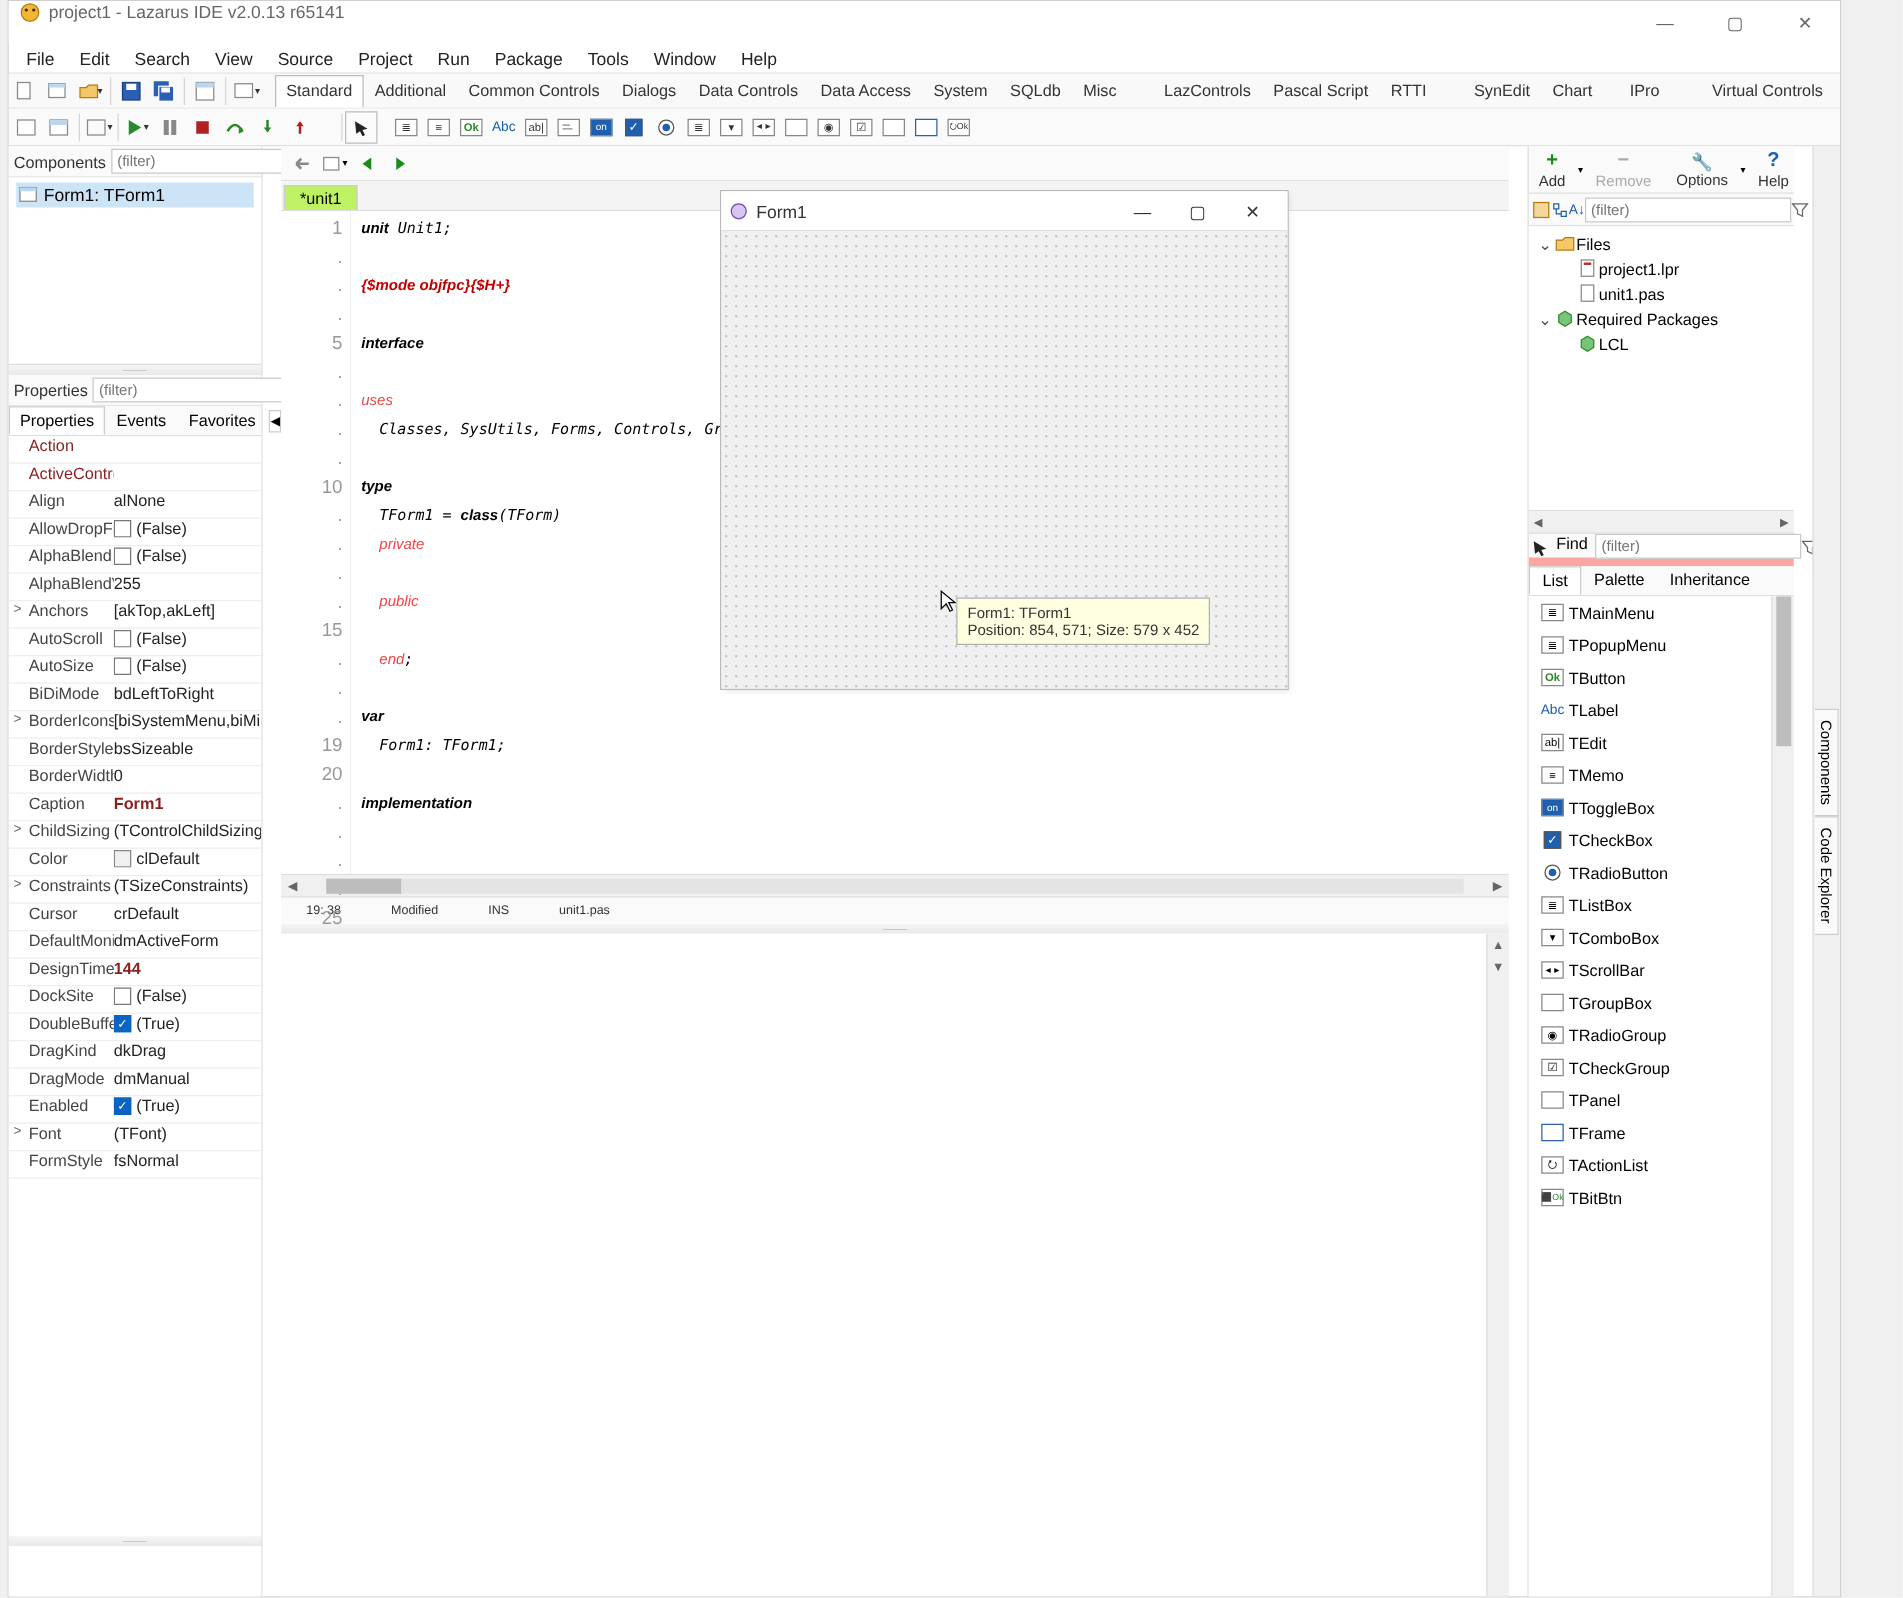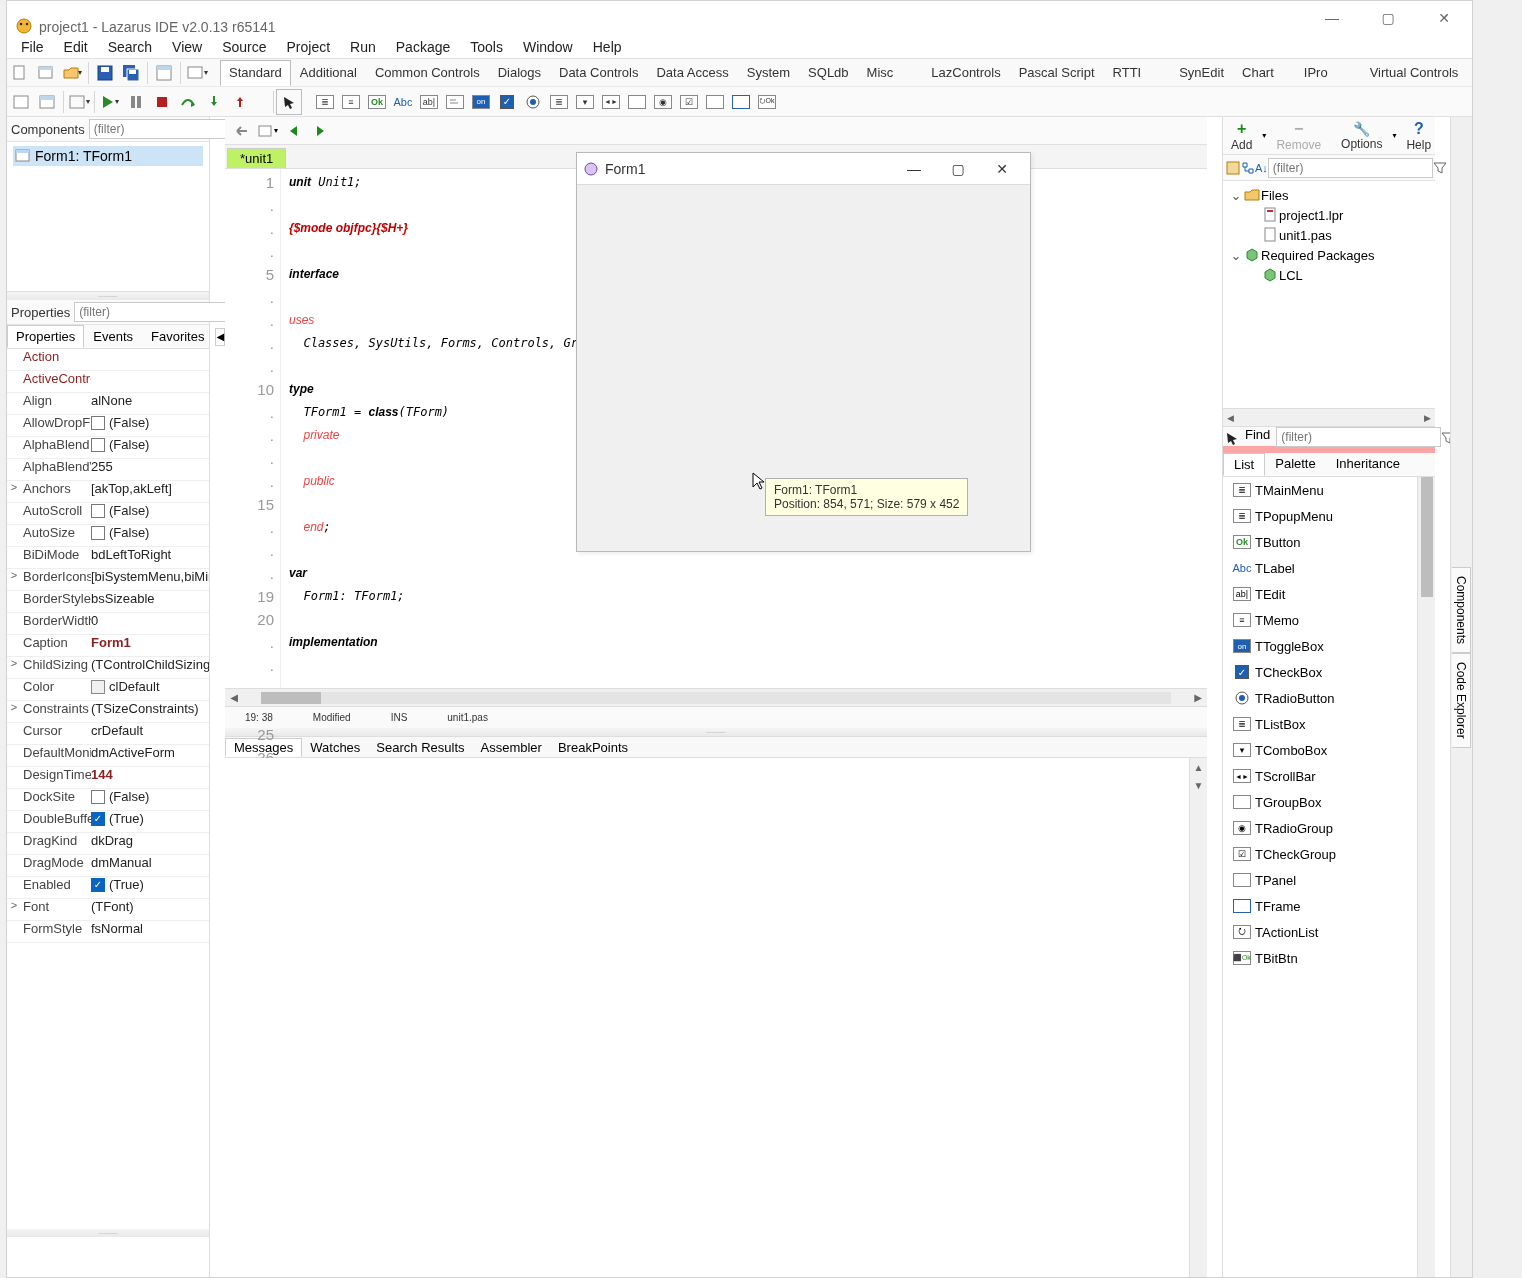--- a/index.html
+++ b/index.html
@@ -1,21 +1,21 @@
 <!DOCTYPE html>
 <html><head>
 <meta charset="utf-8">
 <style>
   * { box-sizing: border-box; font-family: "Segoe UI", Tahoma, sans-serif; }
   html,body { margin:0; padding:0; width:1522px; height:1278px; background:#f0f0f0; overflow:hidden; font-size:14px; color:#000;}
   body { padding:0 49px 0 6px; }
   .app { width:100%; height:100%; background:#fff; border:1px solid #d0d0d0; display:flex; flex-direction:column; }
 
   
-  .titlebar { height:34px; display:flex; align-items:flex-end; padding:0 0 0 8px; background:#fff; }
+  .titlebar { height:34px; display:flex; align-items:flex-start; padding:0 0 0 8px; background:#fff; }
   .titlebar .app-icon { width:18px; height:18px; margin-right:6px; display:inline-flex; align-items:center; justify-content:center; }
   .titlebar .title { flex:1; color:#666; font-size:14px; }
   .titlebar .winbtns { display:flex; }
   .titlebar .winbtn { width:56px; height:34px; display:flex; align-items:center; justify-content:center; color:#666; font-size:14px;}
 
   
   .menubar { height:24px; display:flex; align-items:center; padding:0 4px; border-bottom:1px solid #e0e0e0;}
   .menubar .item { padding:1px 10px; font-size:14px; color:#222; }
 
   
@@ -654,27 +654,20 @@
           </div>
         <span style="width:18px;text-align:center;font-size:10px;color:#666;">▶</span>
       </div>
       <div class="statusbar">
         <div class="cell">19:  38</div>
         <div class="cell">Modified</div>
         <div class="cell">INS</div>
         <div class="cell">unit1.pas</div>
       </div>
       <div class="grip-h">┄┄┄┄</div>
-      <div class="msg-tabs">
-        <div class="mtab active">Messages</div>
-        <div class="mtab">Watches</div>
-        <div class="mtab">Search Results</div>
-        <div class="mtab">Assembler</div>
-        <div class="mtab">BreakPoints</div>
-      </div>
       <div class="msg-body">
         <div class="vscr">
             <div class="up">▲</div>
             <div style="flex:1"></div>
             <div class="dn">▼</div>
           </div>
       </div>
     </div>
 
     <div class="right-col">

